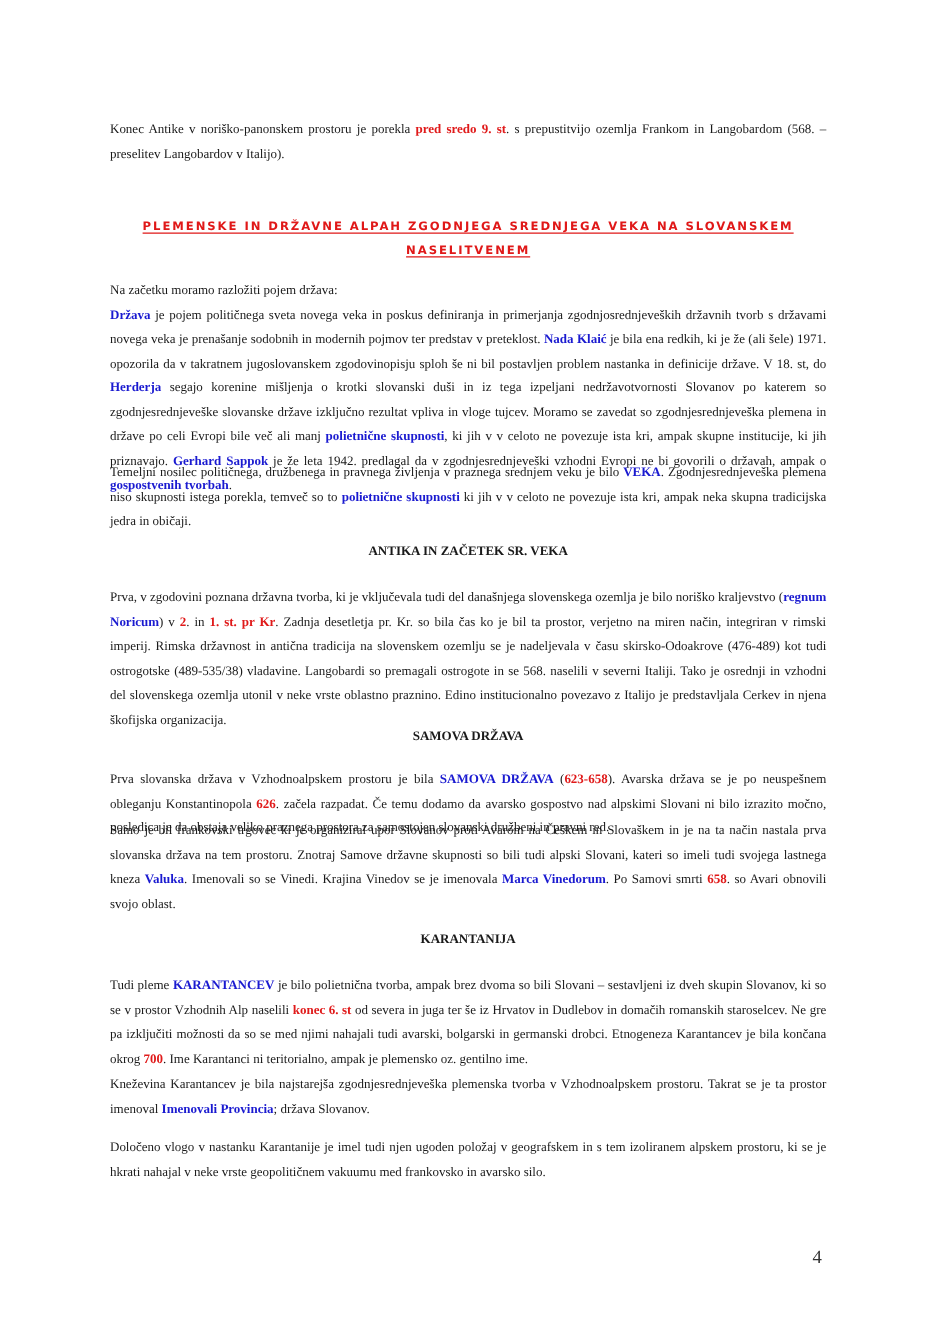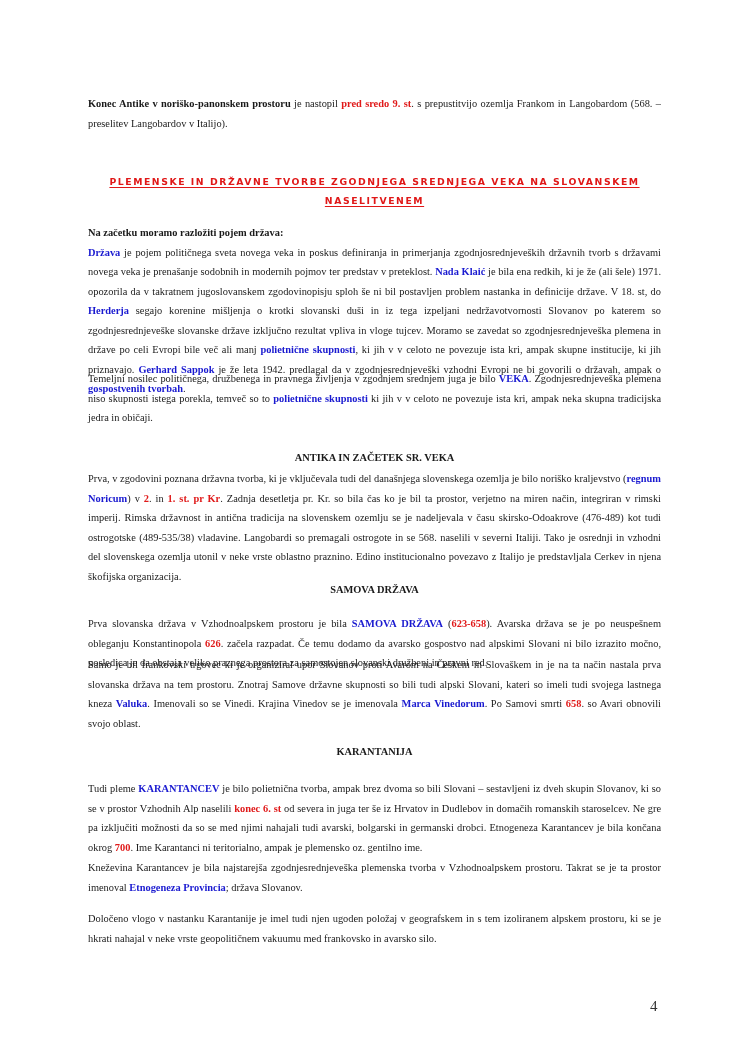--- a/index.html
+++ b/index.html
@@ -1,54 +1,54 @@
 <!DOCTYPE html>
 <html><head>
 <meta charset="utf-8">
 <style>
   html, body { margin: 0; padding: 0; background: #ffffff; }
   body { width: 750px; height: 1061px; position: relative; overflow: hidden;
          font-family: "Liberation Serif", serif; color: #1a1a1a; }
   .page { position: absolute; left: 88px; top: 0; width: 573px; }
   p { margin: 0; font-size: 10.4px; line-height: 19.5px; text-align: justify; }
-  .b { font-weight: bold; }
+  .b { font-weight: normal; }
   .blue { color: #1a1ad0; font-weight: bold; }
   .red { color: #e01a1a; font-weight: bold; }
   .main-title { position: absolute; left: 0; width: 573px; text-align: center;
     font-family: "DejaVu Sans", sans-serif; font-weight: bold; color: #e01818;
     font-size: 9.3px; letter-spacing: 1.55px; line-height: 19px; text-decoration: underline;
     text-underline-offset: 2px; }
   .sec-head { position: absolute; left: 0; width: 573px; text-align: center;
     font-weight: bold; font-size: 10.4px; }
   .blk { position: absolute; left: 0; width: 573px; }
   .page-num { position: absolute; left: 650px; top: 998px; font-size: 15px;
     font-family: "Liberation Serif", serif; color: #333; }
 </style>
 </head>
 <body>
 
 <div class="page">
 
   <div class="blk" style="top:94px;">
-    <p><span class="b">Konec Antike v noriško-panonskem prostoru</span><span> je nastopil </span><span class="red">pred sredo 9. st</span><span>. s prepustitvijo ozemlja Frankom in Langobardom (568. – preselitev Langobardov v Italijo).</span></p>
+    <p><span class="b">Konec Antike v noriško-panonskem prostoru</span><span> je porekla </span><span class="red">pred sredo 9. st</span><span>. s prepustitvijo ozemlja Frankom in Langobardom (568. – preselitev Langobardov v Italijo).</span></p>
   </div>
 
   <div class="main-title" style="top:172px;">
-    <div>PLEMENSKE IN DRŽAVNE TVORBE ZGODNJEGA SREDNJEGA VEKA NA SLOVANSKEM NASELITVENEM</div>
+    <div>PLEMENSKE IN DRŽAVNE ALPAH ZGODNJEGA SREDNJEGA VEKA NA SLOVANSKEM NASELITVENEM</div>
   </div>
 
   <div class="blk" style="top:223px;">
     <p><span class="b">Na začetku moramo razložiti pojem država:</span><br><span class="blue">Država</span><span> je pojem političnega sveta novega veka in poskus definiranja in primerjanja zgodnjosrednjeveških državnih tvorb s državami novega veka je prenašanje sodobnih in modernih pojmov ter predstav v preteklost. </span><span class="blue">Nada Klaić</span><span> je bila ena redkih, ki je že (ali šele) 1971. opozorila da v takratnem jugoslovanskem zgodovinopisju sploh še ni bil postavljen problem nastanka in definicije države. V 18. st, do </span><span class="blue">Herderja</span><span> segajo korenine mišljenja o krotki slovanski duši in iz tega izpeljani nedržavotvornosti Slovanov po katerem so zgodnjesrednjeveške slovanske države izključno rezultat vpliva in vloge tujcev. Moramo se zavedat so zgodnjesrednjeveška plemena in države po celi Evropi bile več ali manj </span><span class="blue">polietnične skupnosti</span><span>, ki jih v v celoto ne povezuje ista kri, ampak skupne institucije, ki jih priznavajo. </span><span class="blue">Gerhard Sappok</span><span> je že leta 1942. predlagal da v zgodnjesrednjeveški vzhodni Evropi ne bi govorili o državah, ampak o </span><span class="blue">gospostvenih tvorbah</span><span>.</span></p>
   </div>
 
   <div class="blk" style="top:369px;">
-    <p><span>Temeljni nosilec političnega, družbenega in pravnega življenja v zgodnjem srednjem juga je bilo </span><span class="blue">VEKA</span><span>. Zgodnjesrednjeveška plemena niso skupnosti istega porekla, temveč so to </span><span class="blue">polietnične skupnosti</span><span> ki jih v v celoto ne povezuje ista kri, ampak neka skupna tradicijska jedra in običaji.</span></p>
+    <p><span>Temeljni nosilec političnega, družbenega in pravnega življenja v praznega srednjem veku je bilo </span><span class="blue">VEKA</span><span>. Zgodnjesrednjeveška plemena niso skupnosti istega porekla, temveč so to </span><span class="blue">polietnične skupnosti</span><span> ki jih v v celoto ne povezuje ista kri, ampak neka skupna tradicijska jedra in običaji.</span></p>
   </div>
 
-  <div class="sec-head" style="top:452px;">ANTIKA IN ZAČETEK SR. VEKA</div>
+  <div class="sec-head" style="top:436px;">ANTIKA IN ZAČETEK SR. VEKA</div>
 
   <div class="blk" style="top:469px;">
     <p><span>Prva, v zgodovini poznana državna tvorba, ki je vključevala tudi del današnjega slovenskega ozemlja je bilo noriško kraljevstvo (</span><span class="blue">regnum Noricum</span><span>) v </span><span class="red">2</span><span>. in </span><span class="red">1. st. pr Kr</span><span>. Zadnja desetletja pr. Kr. so bila čas ko je bil ta prostor, verjetno na miren način, integriran v rimski imperij. Rimska državnost in antična tradicija na slovenskem ozemlju se je nadeljevala v času skirsko-Odoakrove (476-489) kot tudi ostrogotske (489-535/38) vladavine. Langobardi so premagali ostrogote in se 568. naselili v severni Italiji. Tako je osrednji in vzhodni del slovenskega ozemlja utonil v neke vrste oblastno praznino. Edino institucionalno povezavo z Italijo je predstavljala Cerkev in njena škofijska organizacija.</span></p>
   </div>
 
   <div class="sec-head" style="top:584px;">SAMOVA DRŽAVA</div>
 
   <div class="blk" style="top:614px;">
     <p><span>Prva slovanska država v Vzhodnoalpskem prostoru je bila </span><span class="blue">SAMOVA DRŽAVA</span><span> (</span><span class="red">623-658</span><span>). Avarska država se je po neuspešnem obleganju Konstantinopola </span><span class="red">626</span><span>. začela razpadat. Če temu dodamo da avarsko gospostvo nad alpskimi Slovani ni bilo izrazito močno, posledica je da obstaja veliko praznega prostora za samostojen slovanski družbeni in pravni red.</span></p>
   </div>
@@ -57,21 +57,21 @@
     <p><span>Samo je bil frankovski trgovec ki je organiziral upor Slovanov proti Avarom na Češkem in Slovaškem in je na ta način nastala prva slovanska država na tem prostoru. Znotraj Samove državne skupnosti so bili tudi alpski Slovani, kateri so imeli tudi svojega lastnega kneza </span><span class="blue">Valuka</span><span>. Imenovali so se Vinedi. Krajina Vinedov se je imenovala </span><span class="blue">Marca Vinedorum</span><span>. Po Samovi smrti </span><span class="red">658</span><span>. so Avari obnovili svojo oblast.</span></p>
   </div>
 
   <div class="sec-head" style="top:746px;text-align:center;">KARANTANIJA</div>
 
   <div class="blk" style="top:779px;">
     <p><span>Tudi pleme </span><span class="blue">KARANTANCEV</span><span> je bilo polietnična tvorba, ampak brez dvoma so bili Slovani – sestavljeni iz dveh skupin Slovanov, ki so se v prostor Vzhodnih Alp naselili </span><span class="red">konec 6. st</span><span> od severa in juga ter še iz Hrvatov in Dudlebov in domačih romanskih staroselcev. Ne gre pa izključiti možnosti da so se med njimi nahajali tudi avarski, bolgarski in germanski drobci. Etnogeneza Karantancev je bila končana okrog </span><span class="red">700</span><span>. Ime Karantanci ni teritorialno, ampak je plemensko oz. gentilno ime.</span></p>
   </div>
 
   <div class="blk" style="top:858px;">
-    <p><span>Kneževina Karantancev je bila najstarejša zgodnjesrednjeveška plemenska tvorba v Vzhodnoalpskem prostoru. Takrat se je ta prostor imenoval </span><span class="blue">Etnogeneza Provincia</span><span>; država Slovanov.</span></p>
+    <p><span>Kneževina Karantancev je bila najstarejša zgodnjesrednjeveška plemenska tvorba v Vzhodnoalpskem prostoru. Takrat se je ta prostor imenoval </span><span class="blue">Imenovali Provincia</span><span>; država Slovanov.</span></p>
   </div>
 
   <div class="blk" style="top:909px;">
     <p>Določeno vlogo v nastanku Karantanije je imel tudi njen ugoden položaj v geografskem in s tem izoliranem alpskem prostoru, ki se je hkrati nahajal v neke vrste geopolitičnem vakuumu med frankovsko in avarsko silo.</p>
   </div>
 </div>
 
 <div class="page-num">4</div>
 
 </body></html>

